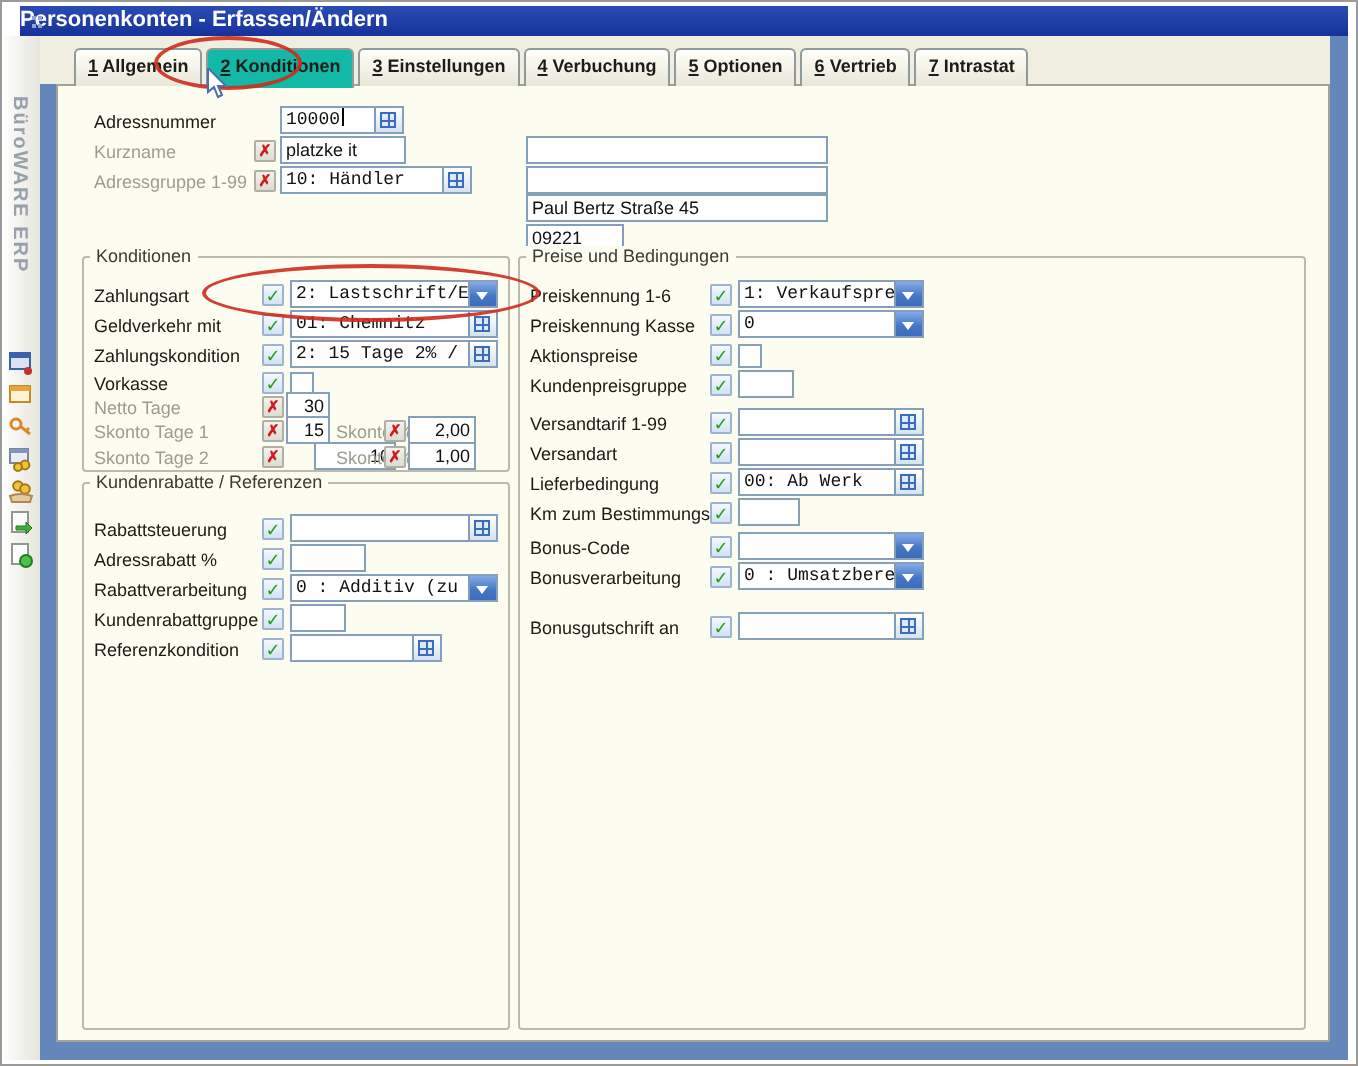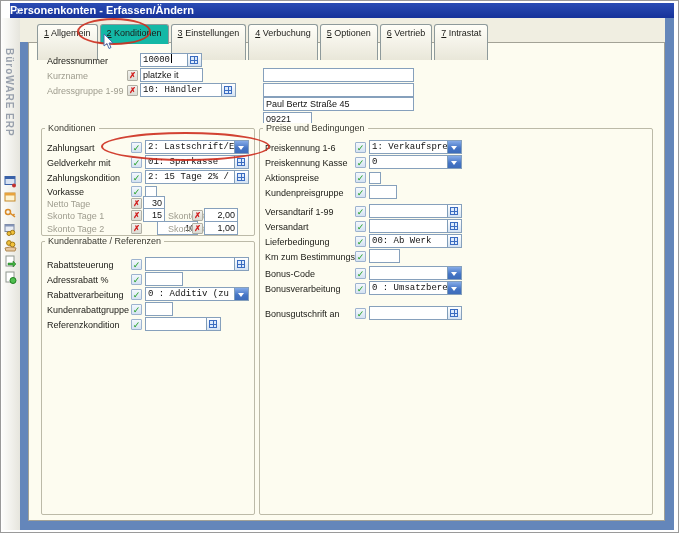--- a/index.html
+++ b/index.html
@@ -19,21 +19,21 @@
   .side-icons{position:absolute;left:2px;top:157px;display:flex;flex-direction:column;gap:3px;}
   .side-icons svg{display:block;}
   
   .main{position:absolute;left:19px;top:17px;right:4px;bottom:2px;background:#f0eee1;}
   .fr{position:absolute;background:#6486ba;}
   .fr-r{right:0;top:0;width:9px;height:100%;}
   .fr-l{left:0;top:24px;width:8px;bottom:0;}
   .fr-b{left:0;right:0;bottom:0;height:9px;}
   .panel{position:absolute;left:8px;top:24px;right:9px;bottom:9px;background:#fdfcf0;border:1px solid #a3a296;}
   
-  .tabs{position:absolute;left:17px;top:6px;height:36px;display:flex;z-index:3;}
+  .tabs{position:absolute;left:17px;top:6px;height:19px;display:flex;z-index:3;font-weight:bold;}
   .tab{border:1px solid #8e9a9b;border-bottom:none;border-radius:3px 3px 0 0;padding:0 6px;
        font-size:9px;line-height:17px;background:linear-gradient(#fffef8,#e9e7d9);margin-right:2px;
        color:#1c1c18;white-space:nowrap;}
   .tab.active{background:#14b8a6;height:19px;position:relative;z-index:4;}
   .tab u{text-decoration:underline;}
   
   .lbl{position:absolute;font-size:9px;color:#1b1b16;white-space:nowrap;line-height:11px;z-index:5;}
   .lbl.dim{color:#9e9c8e;}
   .glbl{position:absolute;font-size:9px;color:#3a3a32;background:#fdfcf0;padding:0 3px;z-index:6;white-space:nowrap;}
   .box{position:absolute;border:1px solid #bcbaa8;border-radius:2px;z-index:4;}
@@ -153,21 +153,21 @@
   <span class="lbl" style="left:46px;top:142px">Zahlungsart</span>
   <span class="icn ok" style="left:130px;top:141px">✓</span>
   <div class="inp combo" style="left:144px;top:139px;width:104px">
     <span>2: Lastschrift/Einzugserm</span>
     <span class="dd"></span>
   </div>
 
   <span class="lbl" style="left:46px;top:157px">Geldverkehr mit</span>
   <span class="icn ok" style="left:130px;top:156px">✓</span>
   <div class="inp combo" style="left:144px;top:154px;width:104px">
-    <span>01: Sparkasse</span>
+    <span>01: Chemnitz</span>
     <span class="lk"></span>
   </div>
 
   <span class="lbl" style="left:46px;top:172px">Zahlungskondition</span>
   <span class="icn ok" style="left:130px;top:171px">✓</span>
   <div class="inp combo" style="left:144px;top:169px;width:104px">
     <span>2: 15 Tage 2% / 10 Tag</span>
     <span class="lk"></span>
   </div>
 

